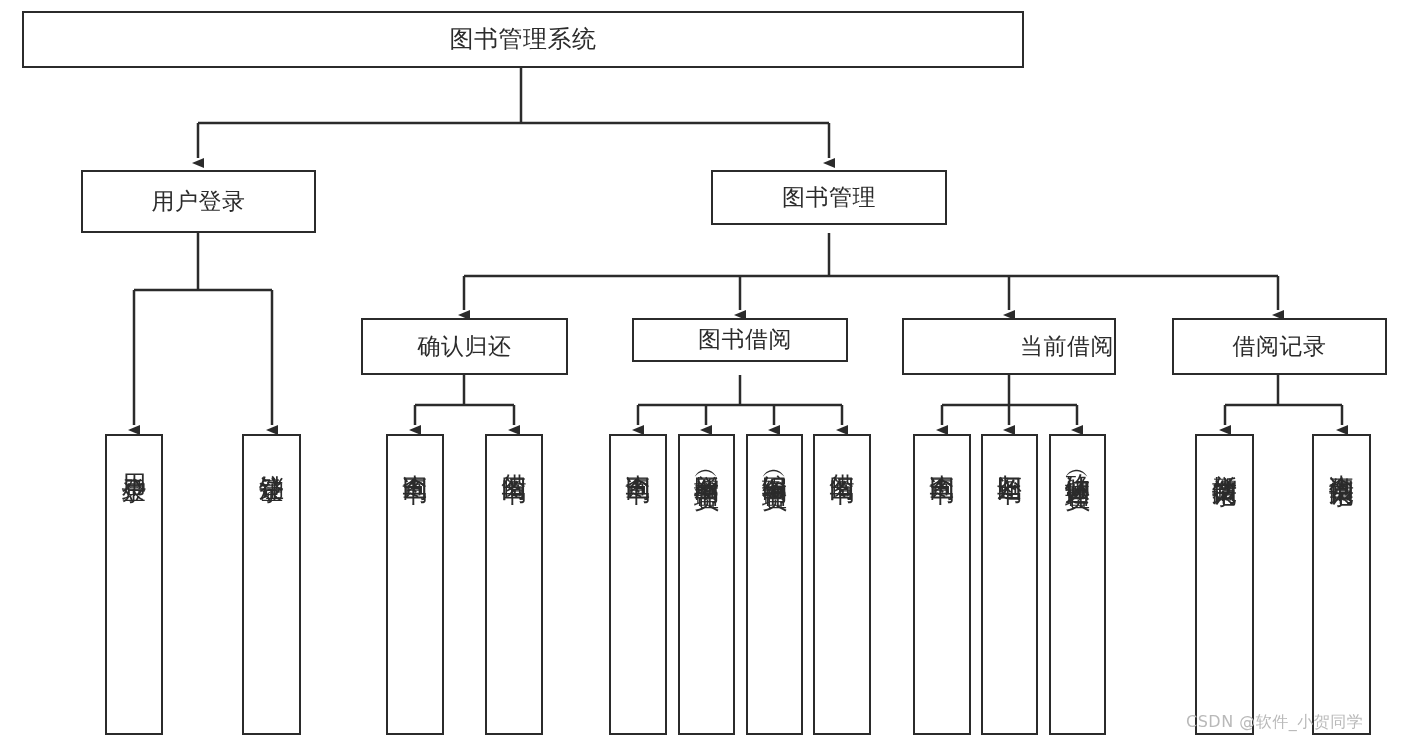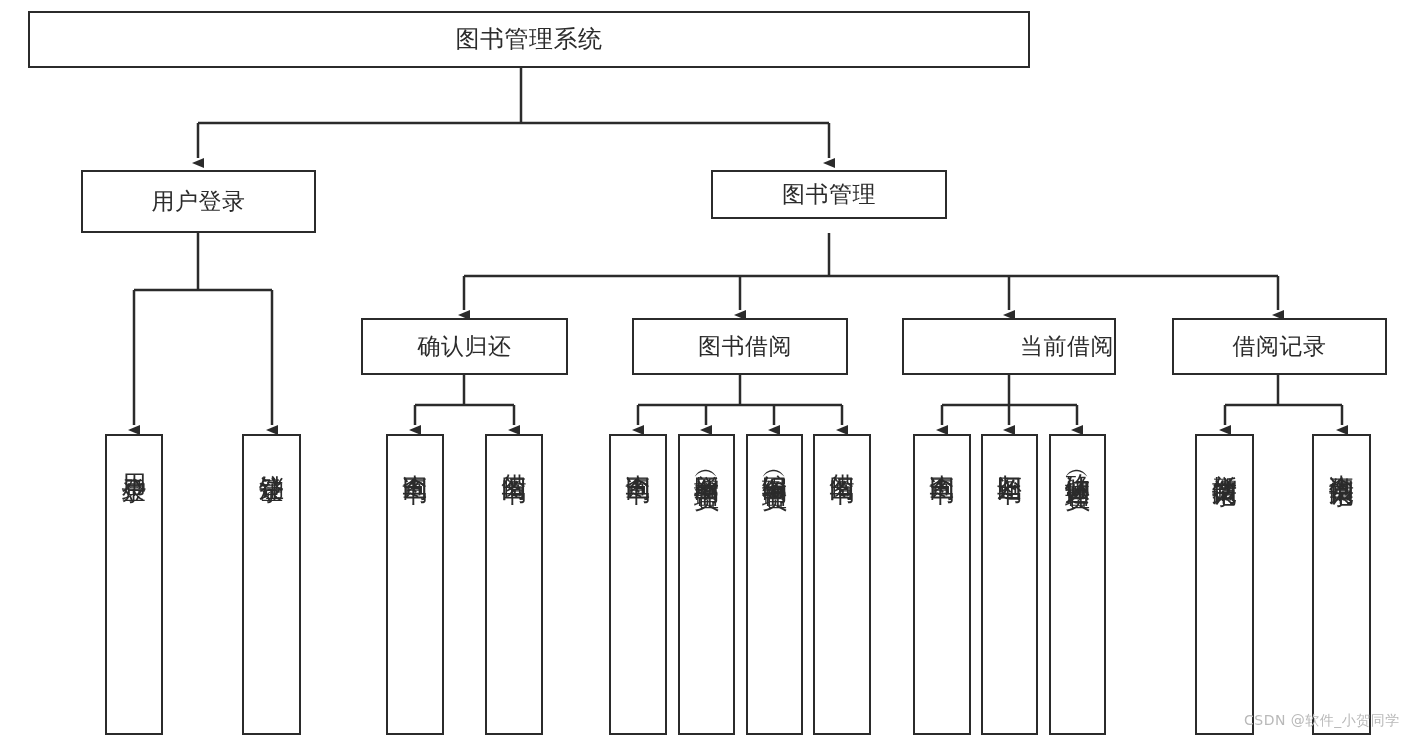--- a/index.html
+++ b/index.html
@@ -44,22 +44,22 @@
   .node.v .label{
     writing-mode:vertical-rl;
     text-orientation:upright;
     font-size:25px;
     line-height:1.08;
     letter-spacing:2px;
     white-space:pre;
   }
   .watermark{
     position:absolute;
-    left:1244px;top:712px;
-    font-size:14px;
+    left:1186px;top:712px;
+    font-size:16px;
     color:#b9b9b9;
     letter-spacing:0.5px;
     white-space:nowrap;
     font-family:"DejaVu Sans","Liberation Sans",sans-serif;
     pointer-events:none;
   }
   svg.connectors{
     position:absolute;left:0;top:0;
     width:1405px;height:747px;
     pointer-events:none;
@@ -113,35 +113,35 @@
       <path d="M1009,405 L1009,425" marker-end="url(#arrow)"></path>
       <path d="M1077,405 L1077,425" marker-end="url(#arrow)"></path>
 
       <path d="M1278,375 L1278,405"></path>
       <path d="M1225,405 L1342,405"></path>
       <path d="M1225,405 L1225,425" marker-end="url(#arrow)"></path>
       <path d="M1342,405 L1342,425" marker-end="url(#arrow)"></path>
     </g>
   </svg>
 
-  <div class="node h root" style="left:28px;top:11px;width:1002px;height:57px;">
+  <div class="node h root" style="left:22px;top:11px;width:1002px;height:57px;">
     <span class="label">图书管理系统</span>
   </div>
 
   <div class="node h" style="left:81px;top:170px;width:235px;height:63px;">
     <span class="label">用户登录</span>
   </div>
-  <div class="node h" style="left:711px;top:170px;width:236px;height:49px;">
+  <div class="node h" style="left:711px;top:170px;width:236px;height:55px;">
     <span class="label">图书管理</span>
   </div>
 
   <div class="node h" style="left:361px;top:318px;width:207px;height:57px;">
     <span class="label">确认归还</span>
   </div>
-  <div class="node h" style="left:632px;top:318px;width:216px;height:57px;padding-left:10px;">
+  <div class="node h" style="left:632px;top:318px;width:216px;height:44px;padding-left:10px;">
     <span class="label">图书借阅</span>
   </div>
   <div class="node h" style="left:902px;top:318px;width:214px;height:57px;justify-content:flex-end;">
     <span class="label">当前借阅</span>
   </div>
   <div class="node h" style="left:1172px;top:318px;width:215px;height:57px;">
     <span class="label">借阅记录</span>
   </div>
 
   <div class="node v" style="left:105px;top:434px;width:58px;height:301px;">

